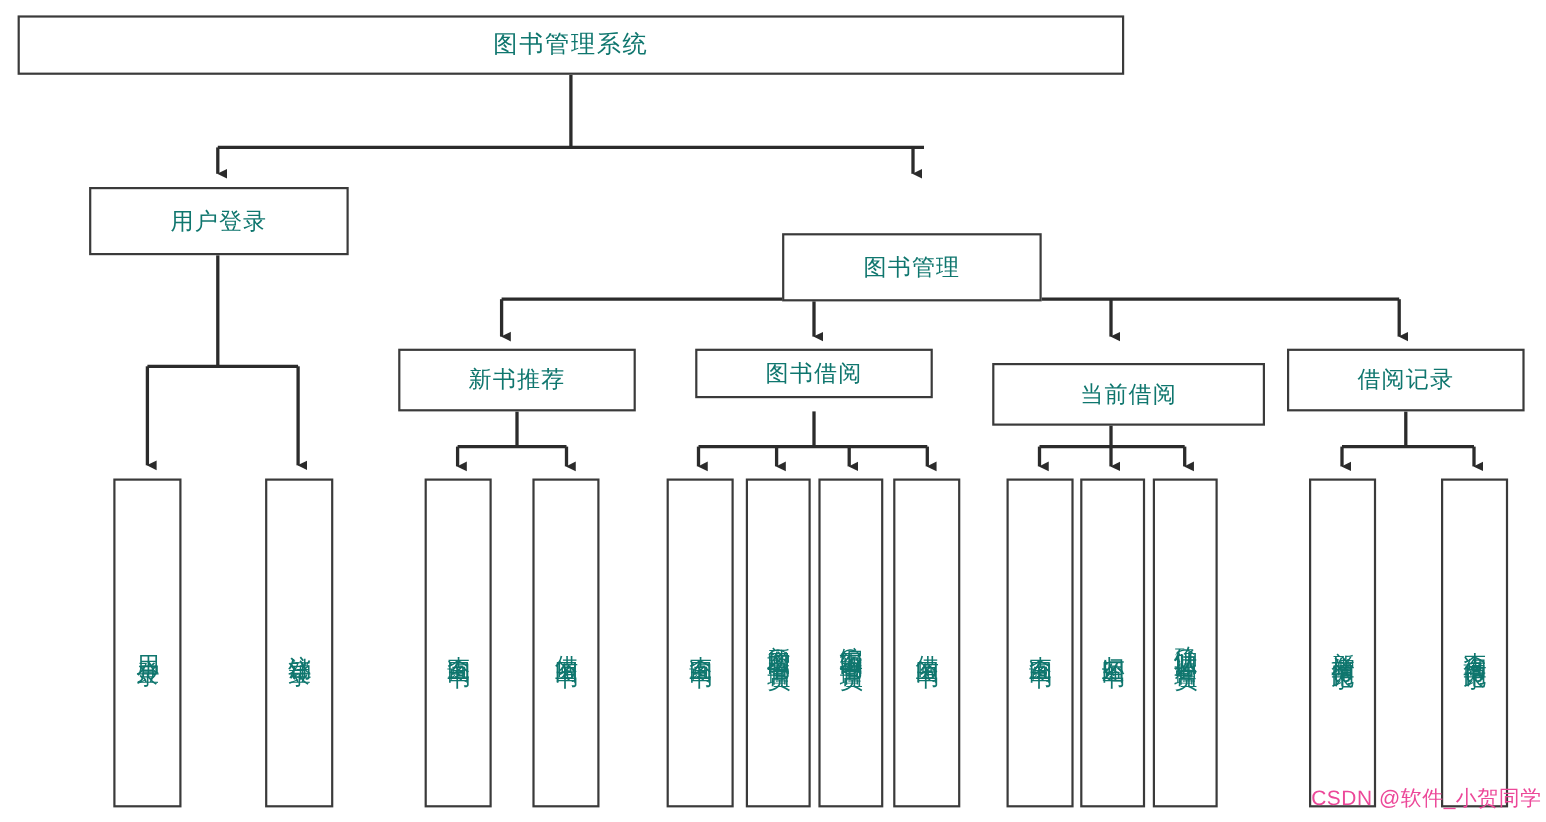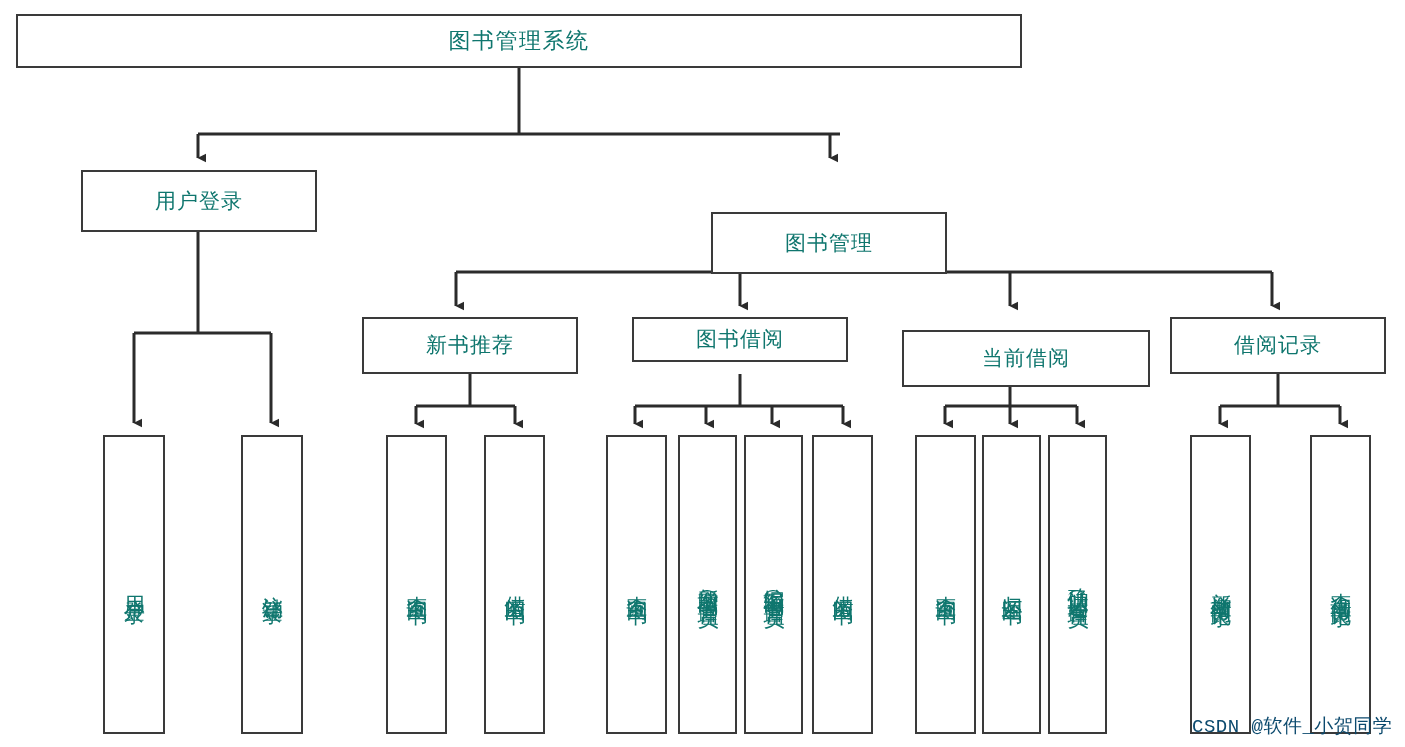--- a/index.html
+++ b/index.html
@@ -60,24 +60,24 @@
     writing-mode: vertical-rl;
     text-orientation: upright;
     font-size: 21px;
     letter-spacing: 3px;
     line-height: 1;
     white-space: nowrap;
   }
   .watermark {
     position: absolute;
     font-size: 19px;
-    color: #0c4a6e;
+    color: #ec4899;
     letter-spacing: 0.5px;
     white-space: nowrap;
-    font-family: Liberation Mono, monospace;
+    font-family: Liberation Sans, sans-serif;
   }
 </style>
 </head>
 <body>
 
 <div id="canvas">
 
   <svg class="edges" viewBox="0 0 1405 747" xmlns="http://www.w3.org/2000/svg">
     <defs>
       <marker id="arrow" markerWidth="10" markerHeight="10" refX="5" refY="8.4" orient="auto" markerUnits="userSpaceOnUse">

